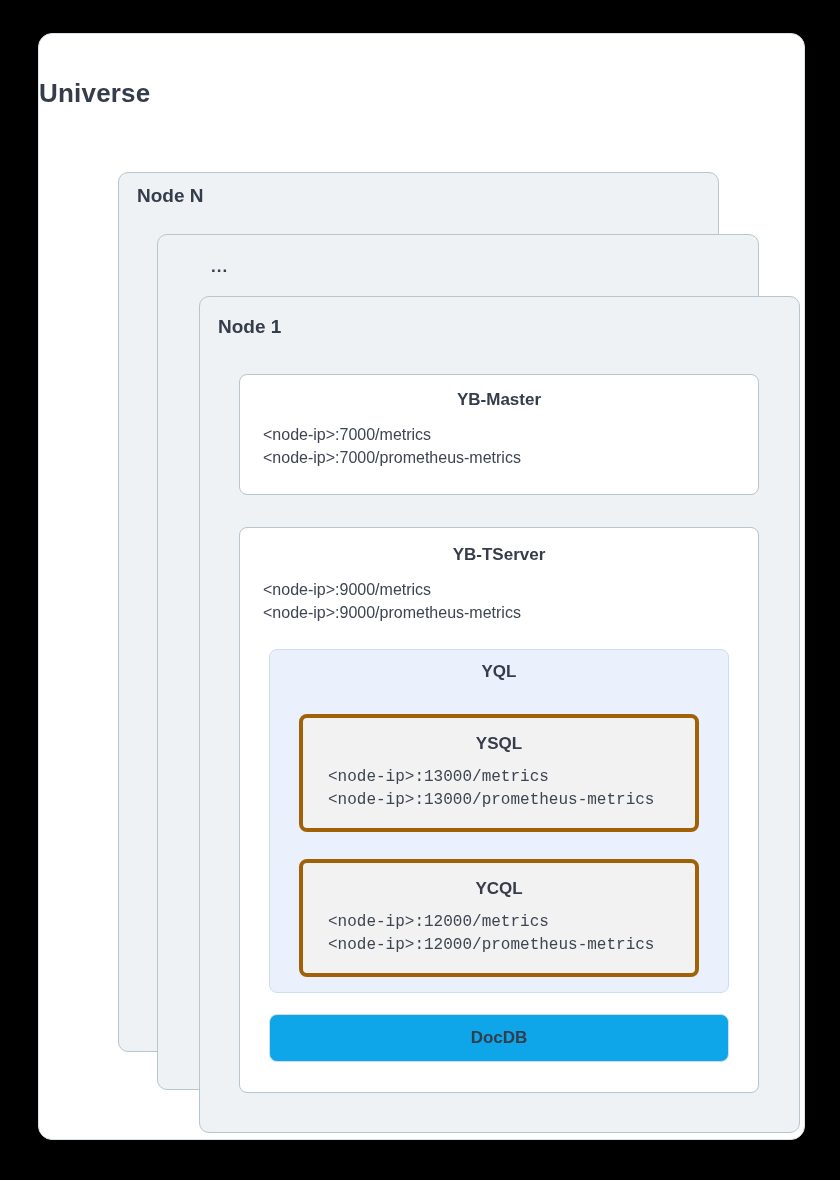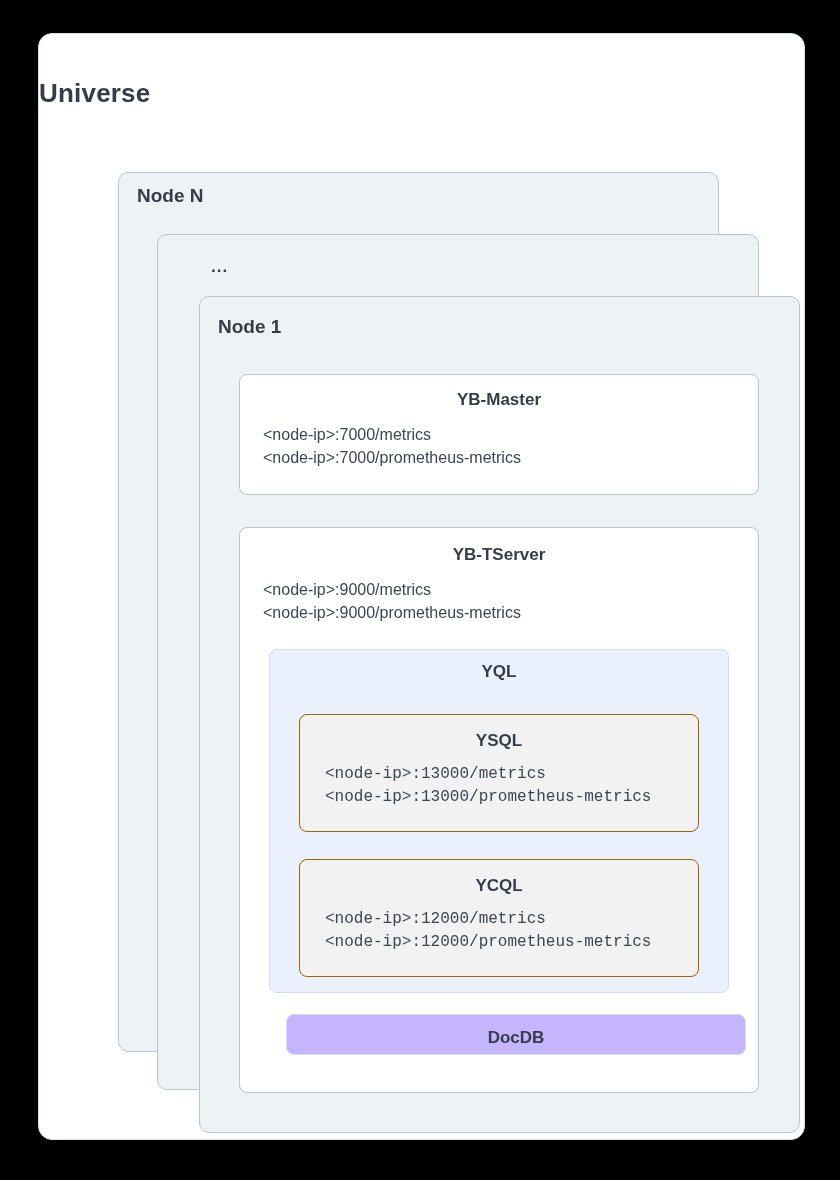--- a/index.html
+++ b/index.html
@@ -140,34 +140,34 @@
     border: 1px solid #cdddf3;
   }
   .yql > .comp-title { margin-top: 12px; }
 
   
   .ysql, .ycql {
     left: 260px;
     width: 400px;
     height: 118px;
     background: #f2f2f2;
-    border: 1px solid #a16207;
+    border: 4px solid #a16207;
   }
   .ysql { top: 680px; }
   .ycql { top: 815px; margin-top: 10px; }
   .ysql .comp-title, .ycql .comp-title { margin-top: 16px; }
   .ysql .comp-lines, .ycql .comp-lines { margin: 12px 0 0 25px; font-family: Liberation Mono, monospace; }
 
   
   .docdb {
-    left: 247px;
+    left: 230px;
     top: 980px;
     width: 460px;
-    height: 41px;
-    background: #c4b5fd;
+    height: 48px;
+    background: #0ea5e9;
     border: 1px solid #cdddf3;
   }
   .docdb .comp-title {
     line-height: 46px;
   }
 </style>
 </head>
 <body>
 
 <div class="universe-card">

